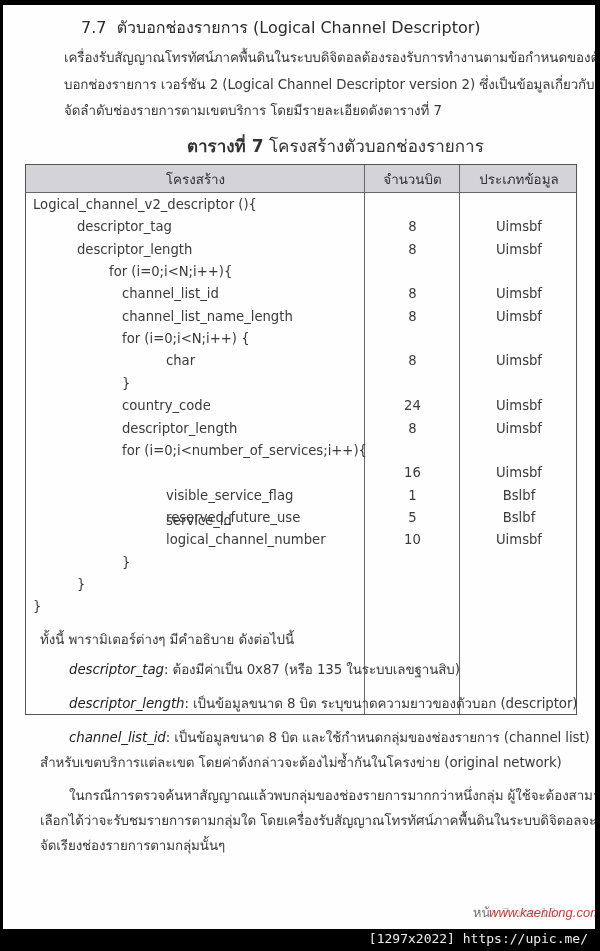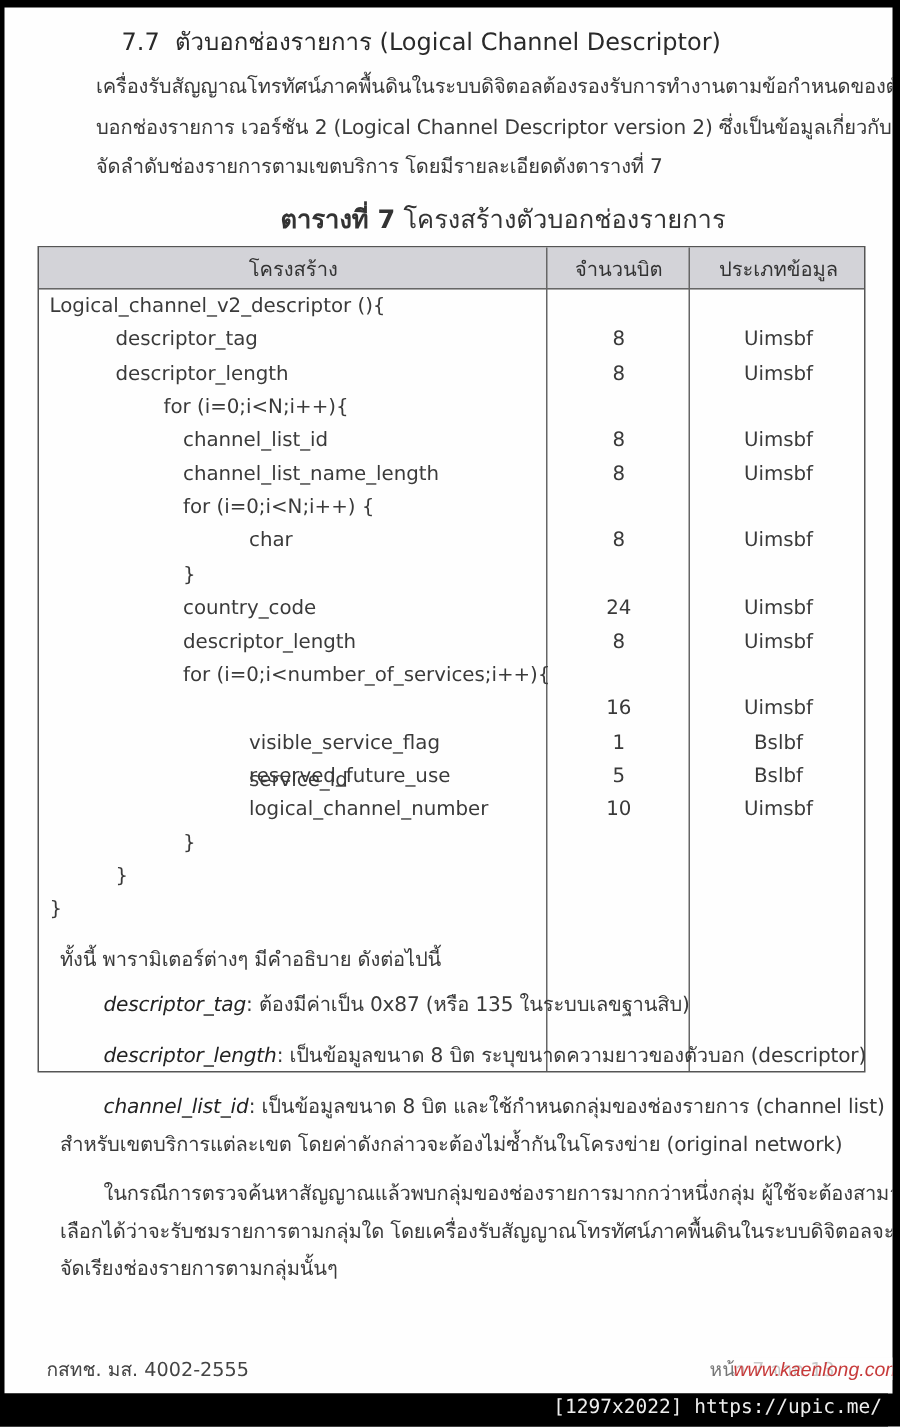--- a/index.html
+++ b/index.html
@@ -177,20 +177,19 @@
   </div>
   <div class="abs para" style="left:66px; top:722px;">
     <span class="it">channel_list_id</span><span>: เป็นข้อมูลขนาด 8 บิต และใช้กำหนดกลุ่มของช่องรายการ   (channel list)</span>
   </div>
   <div class="abs para" style="left:37px; top:747px;">สำหรับเขตบริการแต่ละเขต โดยค่าดังกล่าวจะต้องไม่ซ้ำกันในโครงข่าย (original network)</div>
 
   <div class="abs para" style="left:66px; top:780px;">ในกรณีการตรวจค้นหาสัญญาณแล้วพบกลุ่มของช่องรายการมากกว่าหนึ่งกลุ่ม ผู้ใช้จะต้องสามารถ</div>
   <div class="abs para" style="left:37px; top:805px;">เลือกได้ว่าจะรับชมรายการตามกลุ่มใด โดยเครื่องรับสัญญาณโทรทัศน์ภาคพื้นดินในระบบดิจิตอลจะต้อง</div>
   <div class="abs para" style="left:37px; top:830px;">จัดเรียงช่องรายการตามกลุ่มนั้นๆ</div>
 
-  <div class="abs footer" style="left:28px; top:897px;">กสทช. มส. 4002-2555</div>
   <div class="abs pageno" style="left:470px; top:897px; color:#777;">หน้า 7 จาก 13</div>
   <div class="abs watermark" style="left:486px; top:900px; background:rgba(254,254,254,0.6);">www.kaenlong.com</div>
 </div>
 
 <div class="bottom-bar">
   <span class="upic">[1297x2022] https://upic.me/</span>
 </div>
 
 </body></html>

